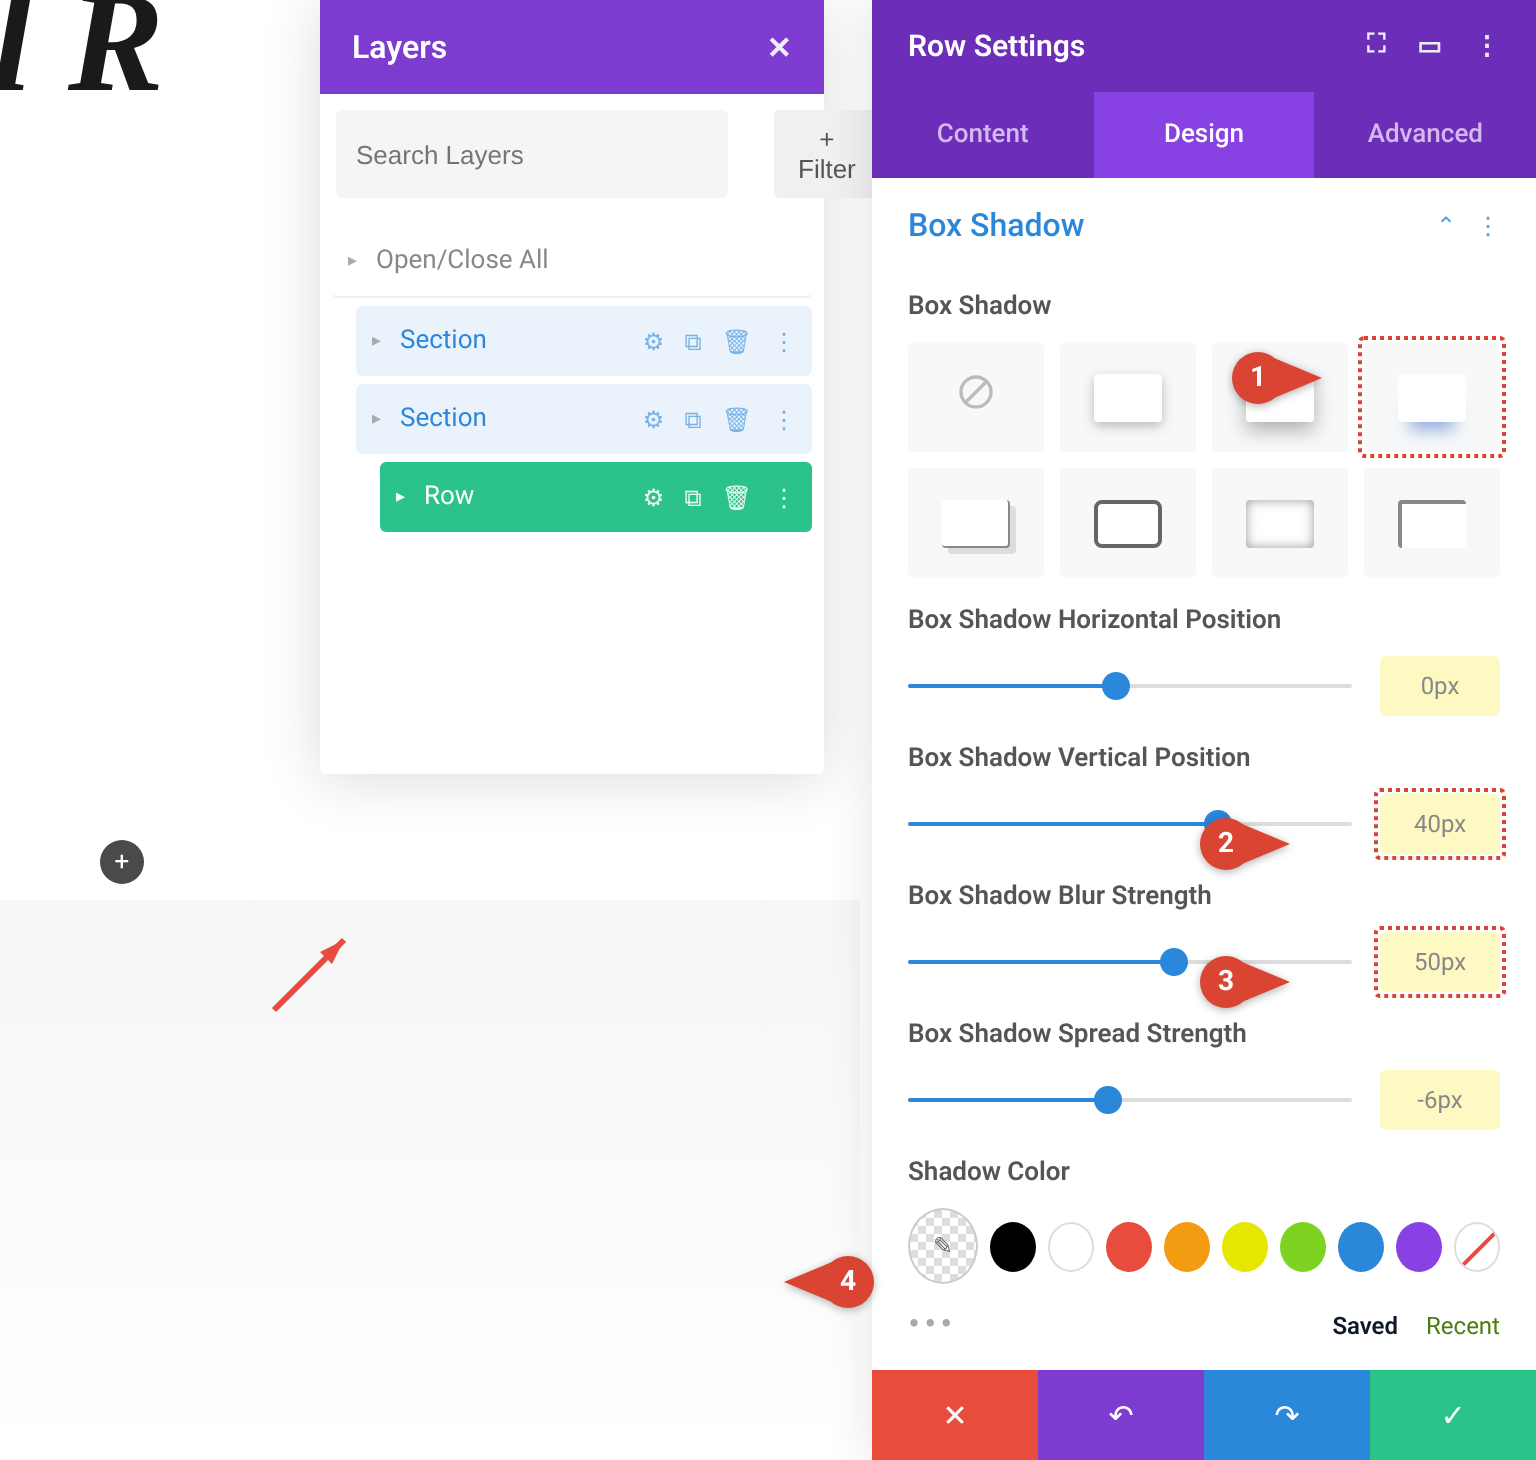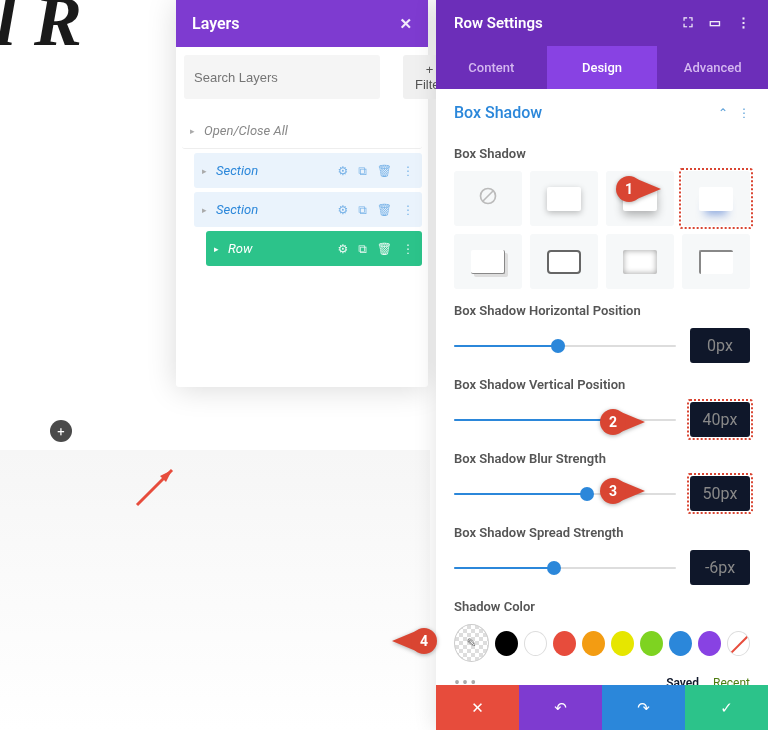--- a/index.html
+++ b/index.html
@@ -50,21 +50,21 @@
       left: 132px;
       width: 50px;
       height: 50px;
       color: #e74c3c;
     }
 
     
     .layers-panel {
       position: absolute;
       top: 0;
-      left: 176px;
+      left: 160px;
       width: 252px;
       background: #fff;
       box-shadow: 0 2px 30px rgba(0,0,0,0.15);
       border-radius: 3px;
     }
     .layers-header {
       background: #7e3bd0;
       color: #fff;
       padding: 14px 16px;
       display: flex;
@@ -119,21 +119,21 @@
       margin: 4px 0 0 12px;
       border-radius: 3px;
     }
     .layer-row.row {
       background: #2cc38a;
       color: #fff;
       margin: 4px 0 0 24px;
       border-radius: 3px;
     }
     .layer-caret { width: 10px; color: #aaa; font-size: 9px; margin-right: 4px; }
-    .layer-label { flex: 1; font-style: italic; }
+    .layer-label { flex: 1; }
     .layer-actions { display: flex; gap: 10px; opacity: 0.6; font-size: 12px; }
     .layer-row.row .layer-actions { opacity: 0.9; }
 
     
     .settings-panel {
       position: absolute;
       top: 0;
       right: 0;
       width: 332px;
       height: 730px;
@@ -248,23 +248,23 @@
       width: 14px;
       height: 14px;
       background: #2b87da;
       border-radius: 50%;
       transform: translateX(-50%);
       cursor: pointer;
     }
     .slider-value {
       width: 60px;
       padding: 8px 6px;
-      background: #0f172a;
+      background: #fef9c3;
       text-align: center;
-      font-size: 16px;
+      font-size: 12px;
       color: #888;
       border-radius: 3px;
       position: relative;
     }
     .slider-value.dotted::before {
       content: "";
       position: absolute;
       inset: -3px;
       border: 2px dotted #d94532;
       border-radius: 3px;

